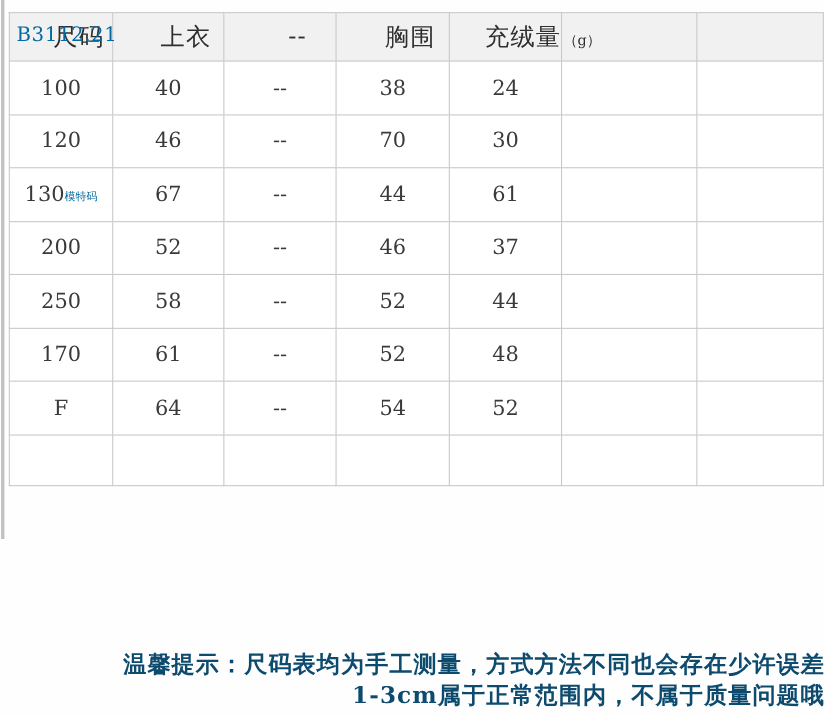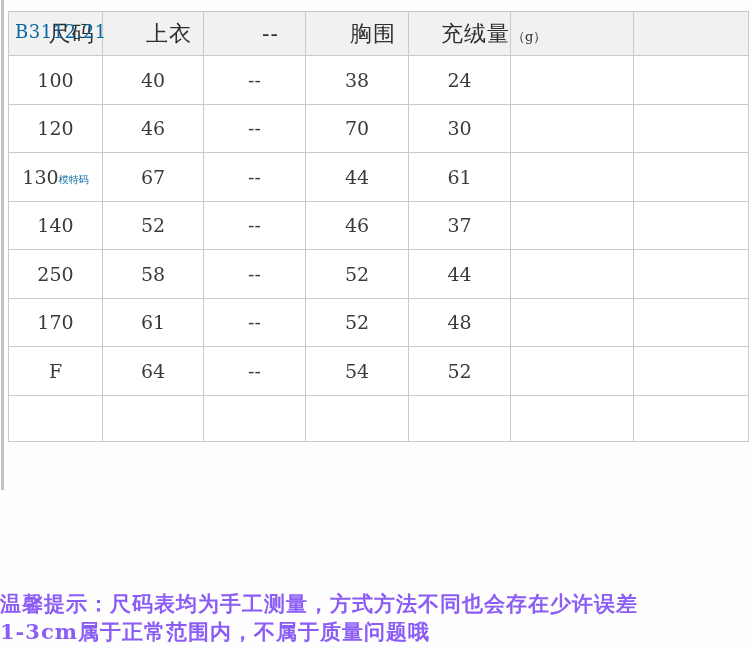--- a/index.html
+++ b/index.html
@@ -77,22 +77,22 @@
     top: 21px;
     font-size: 18px;
     color: #0369a1;
     letter-spacing: 0.5px;
     font-family: "DejaVu Serif", "Liberation Serif", serif;
   }
   .note-line {
     position: absolute;
     left: 0;
     width: 100%;
-    text-align: left;
-    color: #8b5cf6;
+    text-align: right;
+    color: #0c4a6e;
     font-weight: 700;
     font-size: 21px;
     letter-spacing: 1px;
   }
   .note-line-1 { top: 590px; }
   .note-line-2 { top: 618px; }
 </style>
 </head>
 <body>
 
@@ -143,21 +143,21 @@
       <tr>
         <td><span>130</span><span class="model-tag">模特码</span></td>
         <td>67</td>
         <td>--</td>
         <td>44</td>
         <td>61</td>
         <td></td>
         <td></td>
       </tr>
       <tr>
-        <td><span>140</span><span class="model-tag"></span></td>
+        <td><span>200</span><span class="model-tag"></span></td>
         <td>52</td>
         <td>--</td>
         <td>46</td>
         <td>37</td>
         <td></td>
         <td></td>
       </tr>
       <tr>
         <td><span>250</span><span class="model-tag"></span></td>
         <td>58</td>

